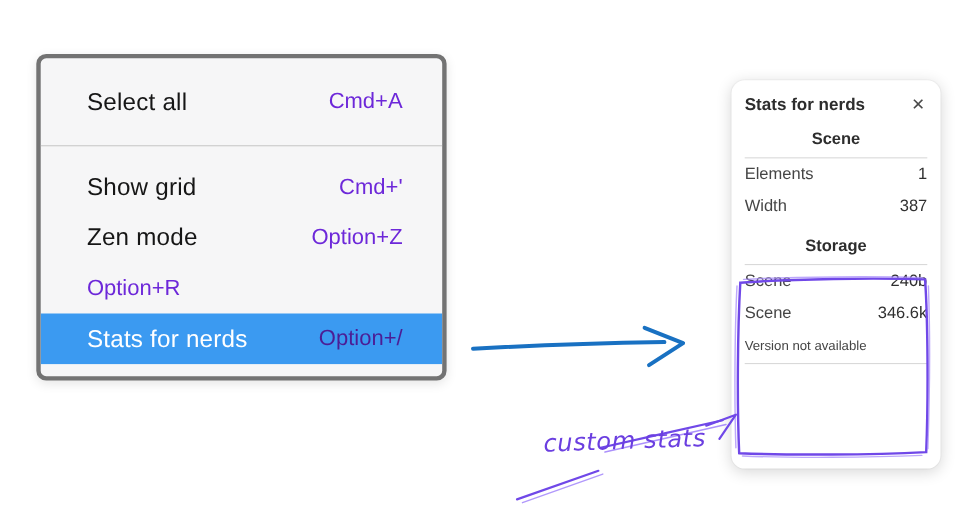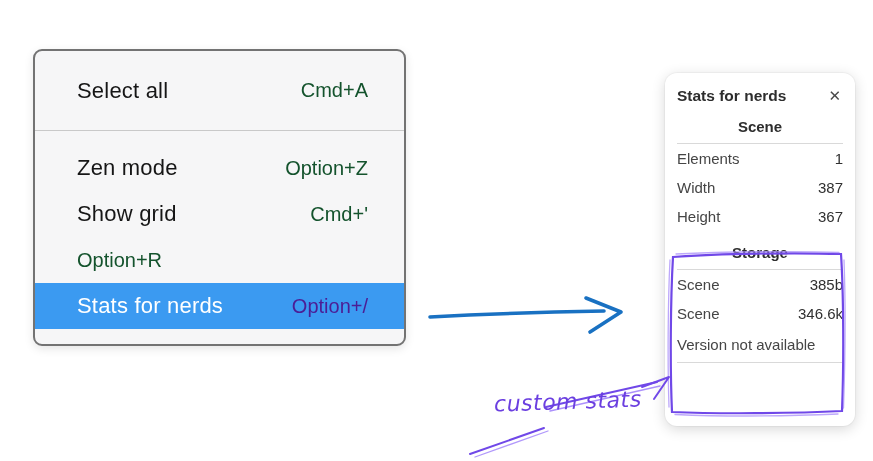--- a/index.html
+++ b/index.html
@@ -5,34 +5,34 @@
   html,body{margin:0;padding:0;}
   body{
     width:873px;height:461px;position:relative;overflow:hidden;
     background:#ffffff;
     font-family:"Liberation Sans", sans-serif;
   }
 
   
   .context-menu{
     position:absolute;left:33px;top:49px;width:373px;height:297px;
-    background:#f6f6f7;border:2px solid #737373;border-radius:9px;
+    background:#f6f6f7;border:4px solid #737373;border-radius:9px;
     box-shadow:0 3px 10px rgba(0,0,0,0.10);
     overflow:hidden;box-sizing:border-box;
   }
   .menu-section-top{height:79px;display:flex;align-items:center;}
   .menu-divider{height:1px;background:#c9c9c9;width:100%;}
   .menu-section-bottom{padding:14px 0 18px;}
   .menu-row{
     height:46px;display:flex;align-items:center;justify-content:space-between;
     padding:0 36px 0 42px;box-sizing:border-box;cursor:default;
   }
   .menu-section-top .menu-row{width:100%;height:100%;}
   .menu-label{font-size:22px;color:#161616;letter-spacing:0.2px;}
-  .menu-shortcut{font-size:20px;color:#14532d;}
+  .menu-shortcut{font-size:20px;color:#6d28d9;}
   .menu-row.highlighted{background:#3b9af1;}
   .menu-row.highlighted .menu-label{color:#ffffff;}
   .menu-row.highlighted .menu-shortcut{color:#4c1d95;}
 
   
   .stats-panel{
     position:absolute;left:665px;top:73px;width:190px;height:353px;
     background:#ffffff;border-radius:12px;
     box-shadow:0 3px 14px rgba(0,0,0,0.16), 0 0 0 1px rgba(0,0,0,0.03);
     box-sizing:border-box;padding:13px 12px 10px;z-index:1;
@@ -47,21 +47,21 @@
     margin-top:9px;text-align:center;font-size:15px;font-weight:bold;color:#2d2d2d;
     padding:4px 0 8px;border-bottom:1px solid #d9d9d9;
   }
   .stat-row{
     height:29px;display:flex;align-items:center;justify-content:space-between;
     font-size:15px;
   }
   .stat-label{color:#454545;}
   .stat-value{color:#303030;}
   .version-note{
-    font-size:15px;color:#454545;padding:8px 0 9px;border-bottom:1px solid #d9d9d9;
+    font-size:12px;color:#454545;padding:8px 0 9px;border-bottom:1px solid #d9d9d9;
   }
 
   
   .annotation-svg{position:absolute;left:0;top:0;z-index:5;pointer-events:none;}
   .custom-stats-label{
     position:absolute;left:494px;top:389px;z-index:6;
     font-family:"DejaVu Sans", sans-serif;font-style:italic;
     font-size:22px;letter-spacing:0.5px;transform:rotate(-2deg);
     white-space:nowrap;pointer-events:none;
   }
@@ -72,26 +72,26 @@
 <div class="context-menu">
   <div class="menu-section-top">
     <div class="menu-row">
       <span class="menu-label">Select all</span>
       <span class="menu-shortcut">Cmd+A</span>
     </div>
   </div>
   <div class="menu-divider"></div>
   <div class="menu-section-bottom">
     <div class="menu-row">
+      <span class="menu-label">Show grid</span>
+      <span class="menu-shortcut">Cmd+'</span>
+    </div>
+    <div class="menu-row">
       <span class="menu-label">Zen mode</span>
       <span class="menu-shortcut">Option+Z</span>
-    </div>
-    <div class="menu-row">
-      <span class="menu-label">Show grid</span>
-      <span class="menu-shortcut">Cmd+'</span>
     </div>
     <div class="menu-row">
       <span class="menu-shortcut">Option+R</span>
     </div>
     <div class="menu-row highlighted" style="background: rgb(59, 154, 241);">
       <span class="menu-label">Stats for nerds</span>
       <span class="menu-shortcut">Option+/</span>
     </div>
   </div>
 </div>
@@ -104,29 +104,25 @@
 
   <div class="section-heading">Scene</div>
   <div class="stat-row">
     <span class="stat-label">Elements</span>
     <span class="stat-value">1</span>
   </div>
   <div class="stat-row">
     <span class="stat-label">Width</span>
     <span class="stat-value">387</span>
   </div>
-  <div class="stat-row">
-    <span class="stat-label">Height</span>
-    <span class="stat-value">367</span>
-  </div>
 
   <div class="section-heading">Storage</div>
   <div class="stat-row">
     <span class="stat-label">Scene</span>
-    <span class="stat-value">385b</span>
+    <span class="stat-value">240b</span>
   </div>
   <div class="stat-row">
     <span class="stat-label">Scene</span>
     <span class="stat-value">346.6k</span>
   </div>
 
   <div class="version-note">Version not available</div>
 </div>
 
 <svg class="annotation-svg" width="873" height="461" viewBox="0 0 873 461">

